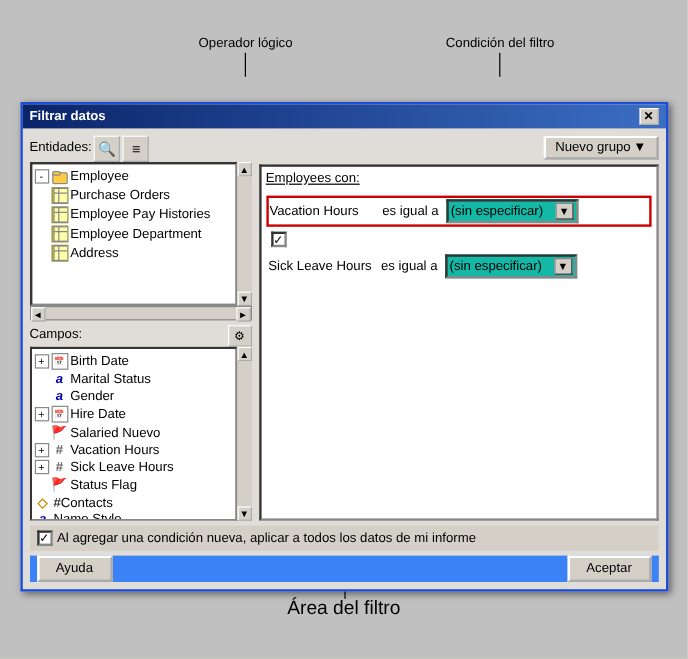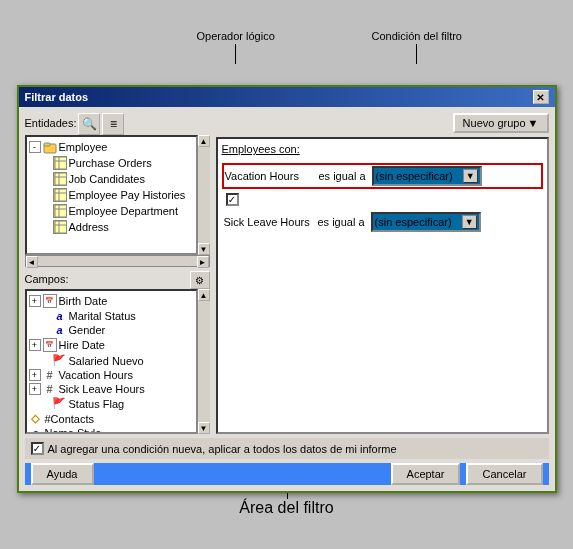--- a/index.html
+++ b/index.html
@@ -1,21 +1,21 @@
 <!DOCTYPE html>
 <html><head>
   <meta charset="utf-8">
   <style>
     * { box-sizing: border-box; margin: 0; padding: 0; font-family: 'Segoe UI', Tahoma, Arial, sans-serif; font-size: 11px; }
     body { background: #c0c0c0; display: flex; flex-direction: column; align-items: center; justify-content: flex-start; padding: 30px 20px; min-height: 549px; }
 
     .dialog {
       width: 540px;
       background: #e0ddd8;
-      border: 2px solid #4d7c0f;
+      border: 2px solid #1d4ed8;
       box-shadow: 2px 2px 6px rgba(0,0,0,0.5);
       position: relative;
     }
 
     .title-bar {
       background: linear-gradient(to right, #0a246a, #3c6ec4);
       color: white;
       padding: 3px 6px;
       display: flex;
       align-items: center;
@@ -96,21 +96,21 @@
 
     .tree-item {
       display: flex;
       align-items: center;
       gap: 2px;
       padding: 1px 0;
       cursor: pointer;
       white-space: nowrap;
     }
 
-    .tree-item.indent1 { padding-left: 24px; }
+    .tree-item.indent1 { padding-left: 14px; }
 
     .expand-icon {
       width: 12px;
       height: 12px;
       border: 1px solid #888;
       background: #fff;
       display: flex;
       align-items: center;
       justify-content: center;
       font-size: 9px;
@@ -189,21 +189,21 @@
       font-size: 11px;
     }
 
     .filter-operator {
       font-size: 11px;
       margin-right: 2px;
     }
 
     .filter-select {
       border: 2px inset #888;
-      background: #0369a1;
+      background: #14b8a6;
       padding: 1px 2px;
       font-size: 11px;
       min-width: 110px;
       display: flex;
       align-items: center;
       justify-content: space-between;
     }
 
     .filter-select-arrow {
       border: 1px outset #888;
@@ -282,21 +282,21 @@
       align-items: center;
       justify-content: center;
       font-size: 8px;
     }
   </style>
 </head>
 <body>
 
 <div style="width:540px; position:relative; height:55px; margin-bottom:0;">
 
-  <div style="position:absolute; left:180px; top:0; display:flex; flex-direction:column; align-items:center;">
+  <div style="position:absolute; left:149px; top:0; display:flex; flex-direction:column; align-items:center;">
     <span style="font-size:11px; white-space:nowrap;">Operador lógico</span>
     <div style="width:1px; height:20px; background:#000; margin-top:2px;"></div>
   </div>
 
   <div style="position:absolute; left:355px; top:0; display:flex; flex-direction:column; align-items:center;">
     <span style="font-size:11px; white-space:nowrap;">Condición del filtro</span>
     <div style="width:1px; height:20px; background:#000; margin-top:2px;"></div>
   </div>
 </div>
 
@@ -344,30 +344,20 @@
                 <span>Purchase Orders</span>
               </div>
               <div class="tree-item indent1">
                 <span class="node-icon icon-table">
                   <svg width="14" height="14">
                       <rect x="1" y="1" width="12" height="12" fill="#ffffaa" stroke="#888" stroke-width="1"></rect>
                       <line x1="1" y1="5" x2="13" y2="5" stroke="#888"></line>
                       <line x1="5" y1="1" x2="5" y2="13" stroke="#888"></line>
                     </svg>
                 </span>
-                <span>Job Candidates</span>
-              </div>
-              <div class="tree-item indent1">
-                <span class="node-icon icon-table">
-                  <svg width="14" height="14">
-                      <rect x="1" y="1" width="12" height="12" fill="#ffffaa" stroke="#888" stroke-width="1"></rect>
-                      <line x1="1" y1="5" x2="13" y2="5" stroke="#888"></line>
-                      <line x1="5" y1="1" x2="5" y2="13" stroke="#888"></line>
-                    </svg>
-                </span>
                 <span>Employee Pay Histories</span>
               </div>
               <div class="tree-item indent1">
                 <span class="node-icon icon-table">
                   <svg width="14" height="14">
                       <rect x="1" y="1" width="12" height="12" fill="#ffffaa" stroke="#888" stroke-width="1"></rect>
                       <line x1="1" y1="5" x2="13" y2="5" stroke="#888"></line>
                       <line x1="5" y1="1" x2="5" y2="13" stroke="#888"></line>
                     </svg>
                 </span>
@@ -508,21 +498,20 @@
 
     <div class="filter-checkbox-row">
       <div class="checkbox checked"></div>
       <span>Al agregar una condición nueva, aplicar a todos los datos de mi informe</span>
     </div>
 
     <div class="bottom-buttons">
       <button class="dialog-btn">Ayuda</button>
       <div style="display:flex; gap:6px;">
         <button class="dialog-btn">Aceptar</button>
-        <button class="dialog-btn">Cancelar</button>
       </div>
     </div>
   </div>
 </div>
 
 <div style="width:540px; display:flex; justify-content:center; margin-top:6px; position:relative;">
   <div style="position:absolute; left:50%; top:-6px; width:1px; height:6px; background:#000;"></div>
   <span style="font-size:16px;">Área del filtro</span>
 </div>
 

